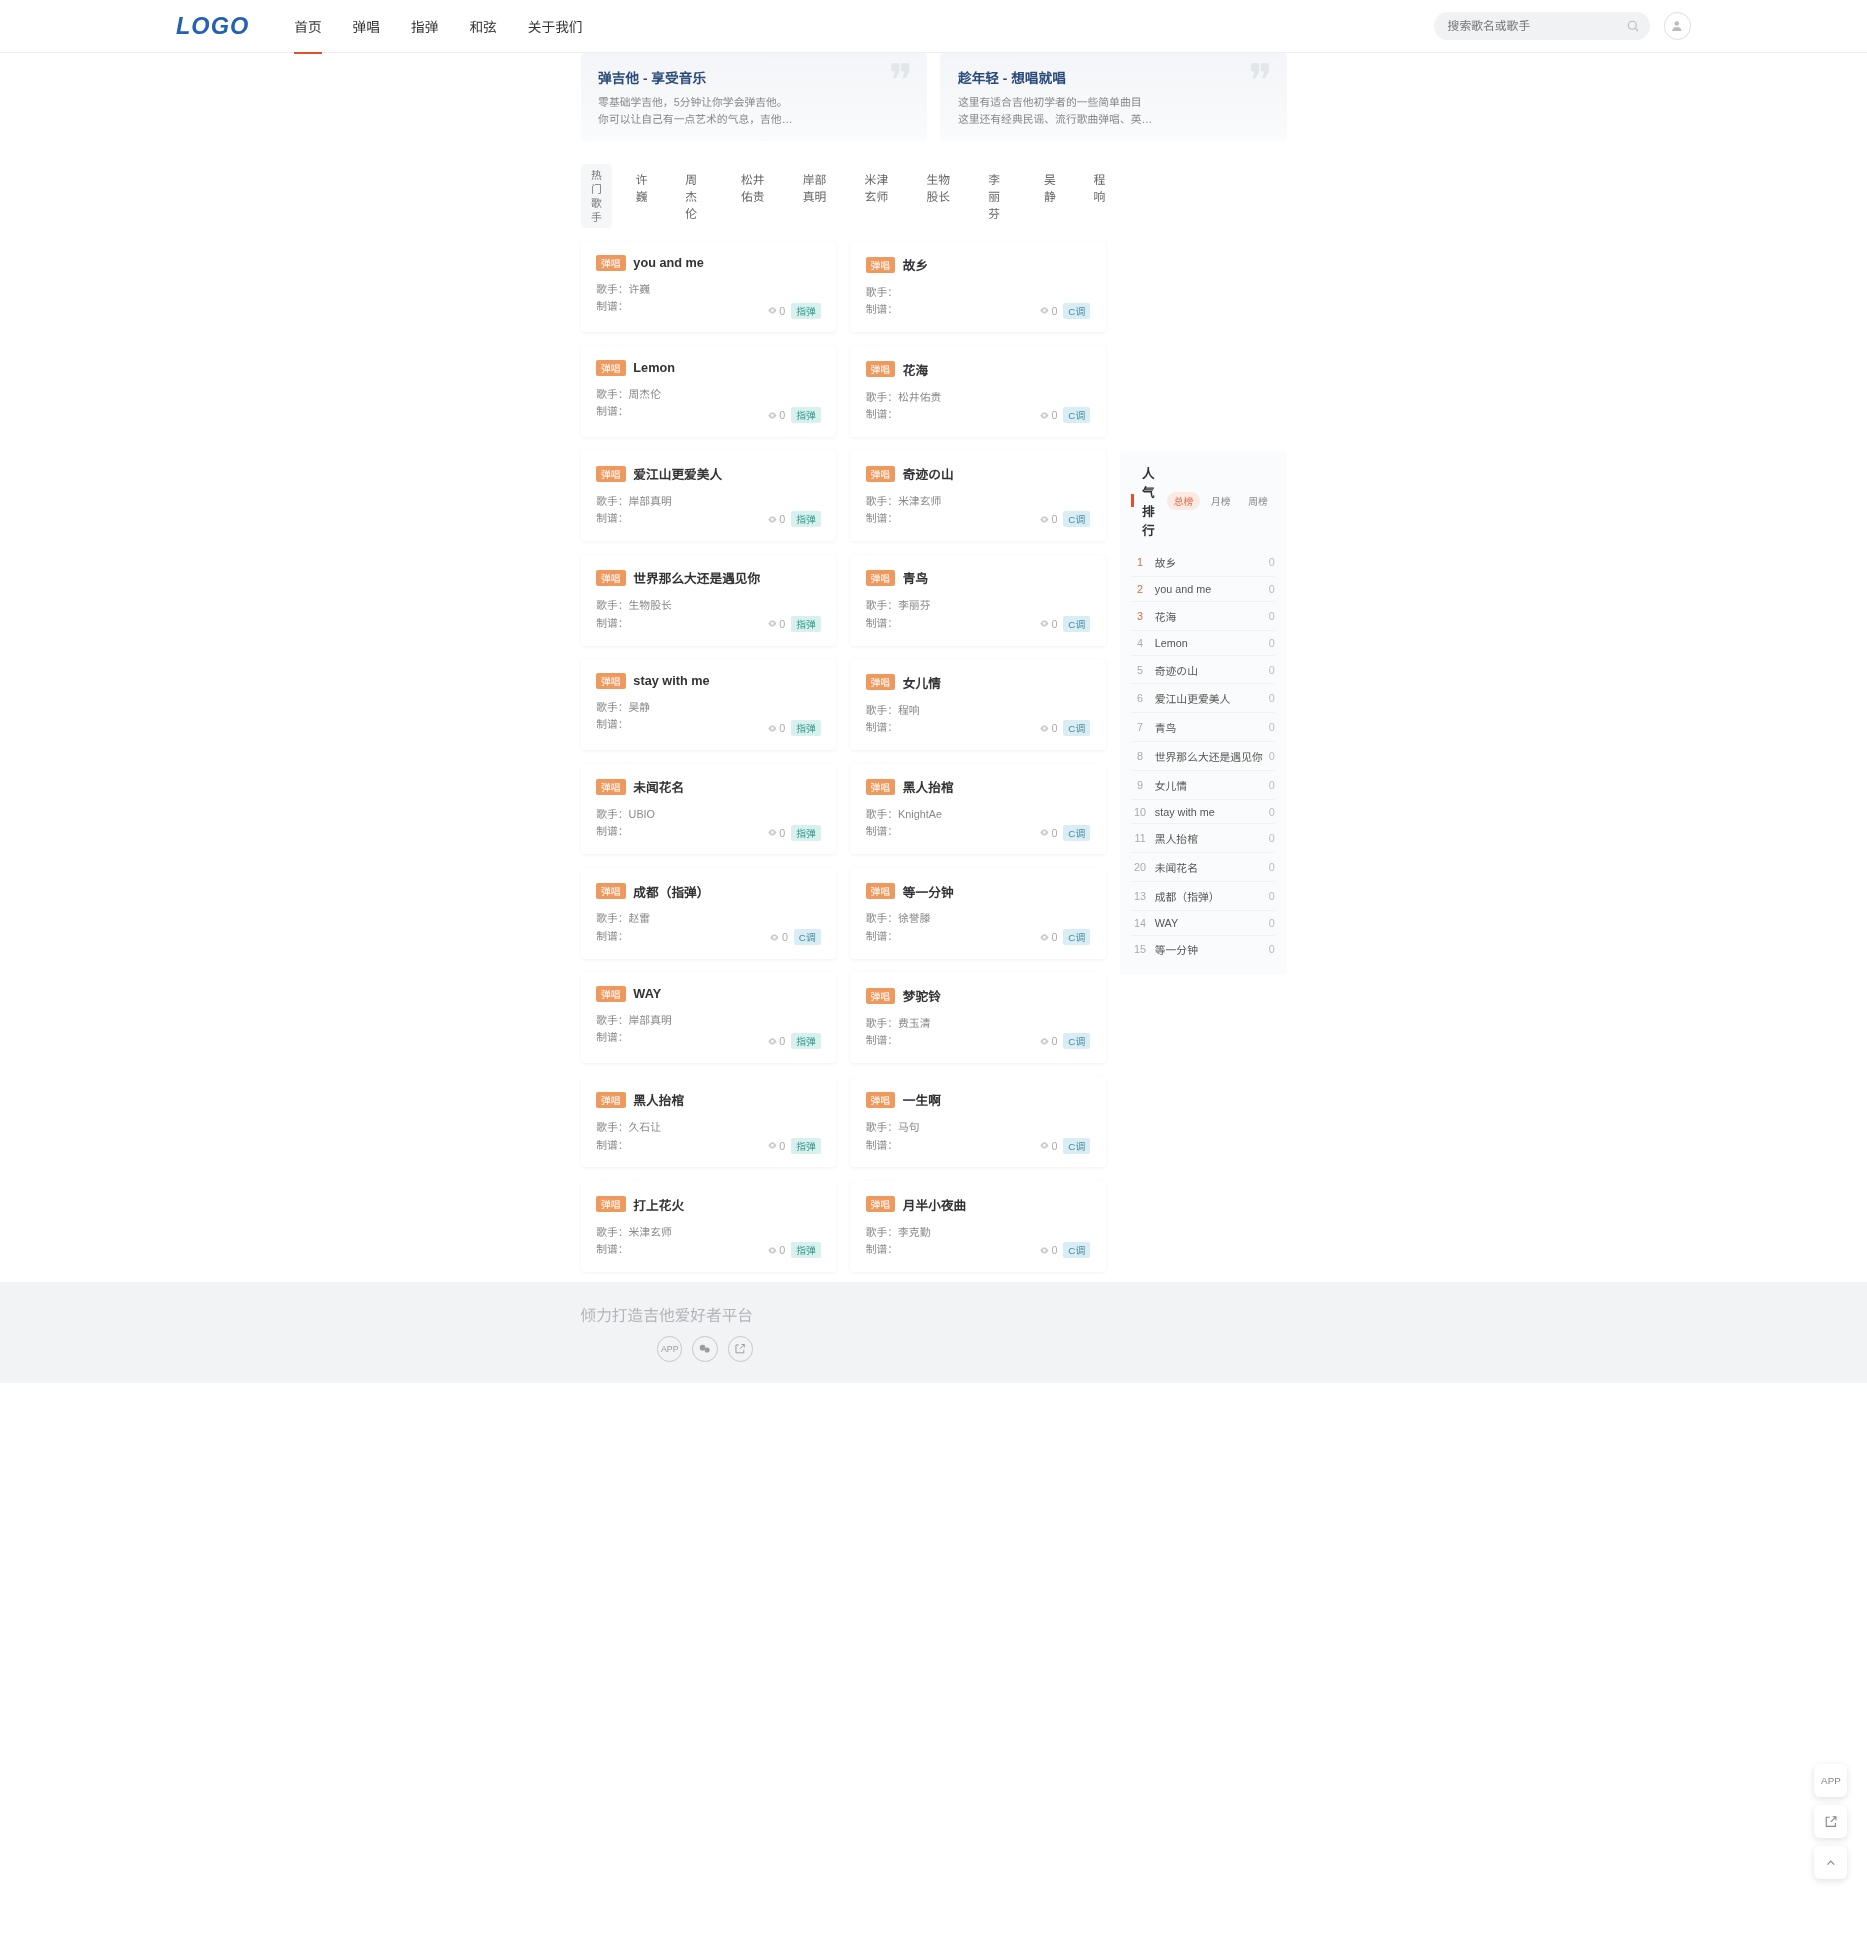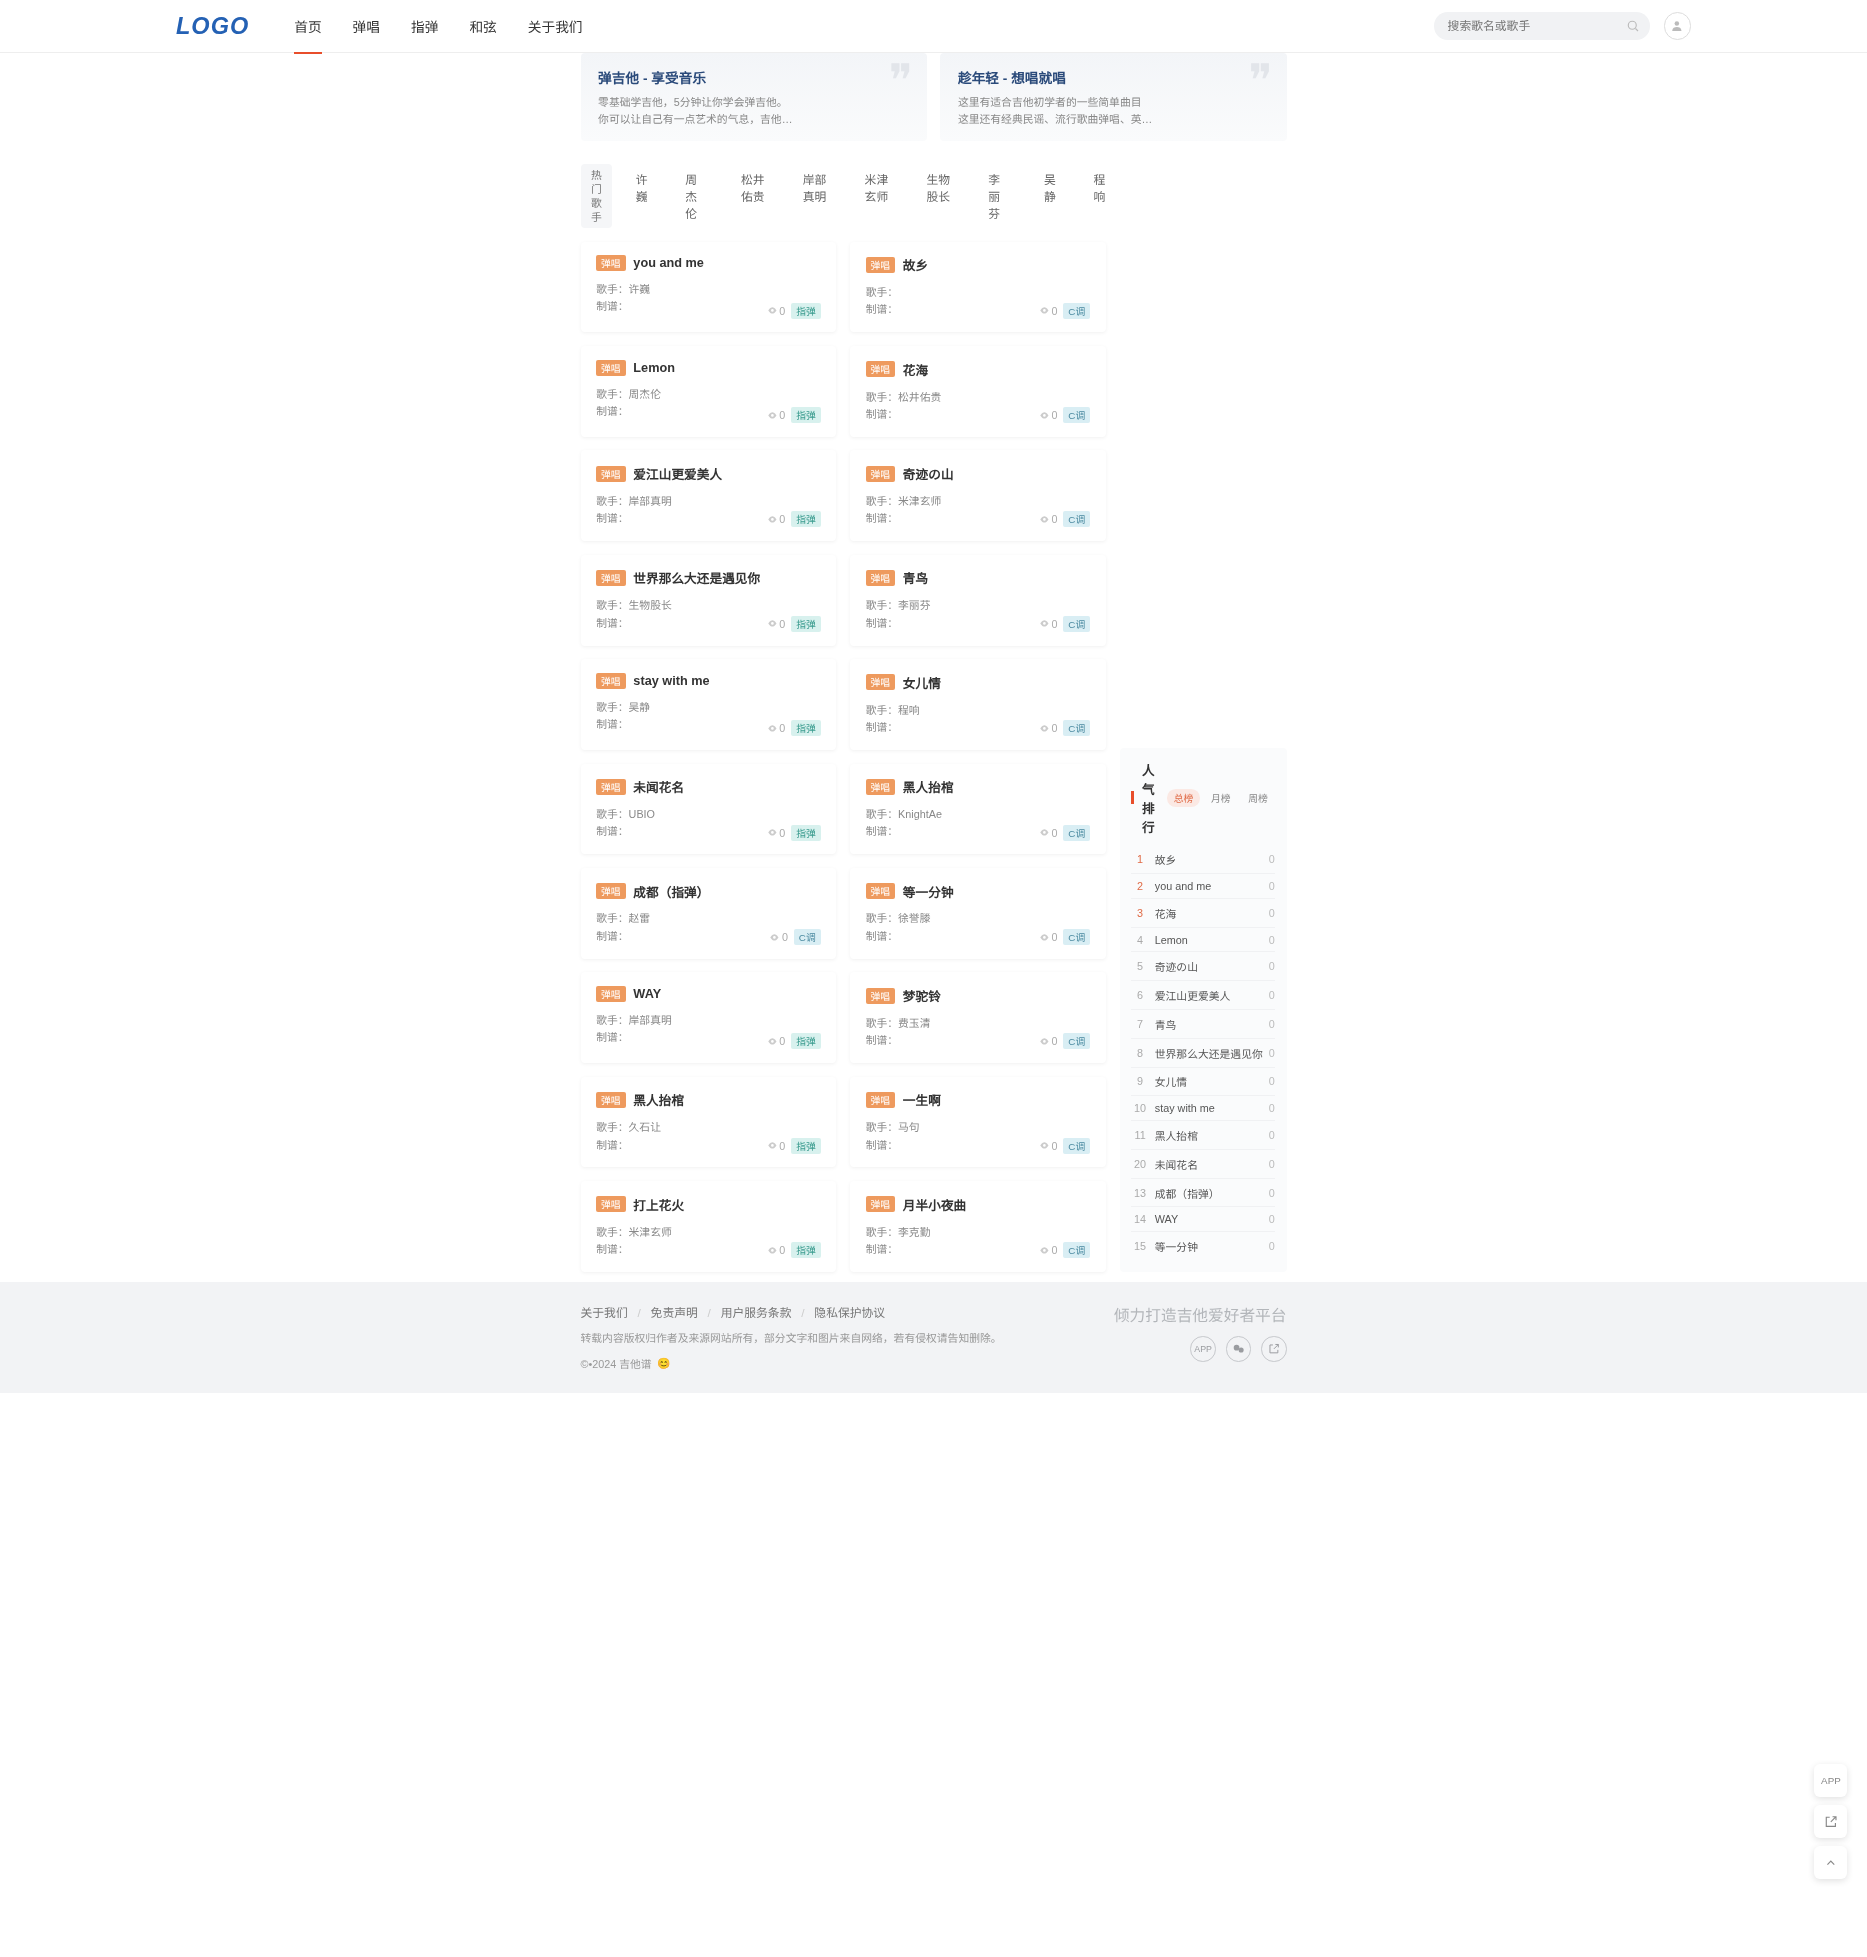--- a/index.html
+++ b/index.html
@@ -34,21 +34,21 @@
         <div class="promo-title">弹吉他 - 享受音乐</div>
         <div class="promo-text">零基础学吉他，5分钟让你学会弹吉他。<br>你可以让自己有一点艺术的气息，吉他…</div>
       </div>
       <div class="promo-card">
         <div class="quote">❞</div>
         <div class="promo-title">趁年轻 - 想唱就唱</div>
         <div class="promo-text">这里有适合吉他初学者的一些简单曲目<br>这里还有经典民谣、流行歌曲弹唱、英…</div>
       </div>
     </div>
 
-<div style="display:flex;gap:13.7px;align-items:flex-end">
+<div style="display:flex;gap:13.7px;align-items:center">
 <div style="flex:1">
 <div class="filter-row">
 <div class="filter-label"><span>热门</span><br><span>歌手</span></div>
 <div id="filter-items" style="display:flex;gap:37px">
             <span class="filter-item">许巍</span>
             <span class="filter-item">周杰伦</span>
             <span class="filter-item">松井佑贵</span>
             <span class="filter-item">岸部真明</span>
             <span class="filter-item">米津玄师</span>
             <span class="filter-item">生物股长</span>
@@ -430,28 +430,20 @@
             </div>
           </div>
 </div>
 </aside>
 </div>
 
 </div>
 
 <footer class="footer">
 <div class="footer-inner">
-<div>
-<div class="footer-links" id="footer-links"><a>关于我们</a><span class="sep">/</span><a>免责声明</a><span class="sep">/</span><a>用户服务条款</a><span class="sep">/</span><a>隐私保护协议</a></div>
-<div class="footer-desc">转载内容版权归作者及来源网站所有，部分文字和图片来自网络，若有侵权请告知删除。</div>
-<div class="footer-copy">
-          <span>©•2024 吉他谱</span>
-          <span class="emoji">😊</span>
-        </div>
-</div>
 <div class="footer-right">
 <div class="footer-slogan">倾力打造吉他爱好者平台</div>
 <div class="footer-icons">
 <div class="circle-btn">APP</div>
 <div class="circle-btn">
             <svg width="13.7" height="13.7" viewBox="0 0 24 24" fill="currentColor">
               <circle cx="8" cy="10" r="5"></circle>
               <circle cx="16" cy="14" r="4.5"></circle>
             </svg>
           </div>

